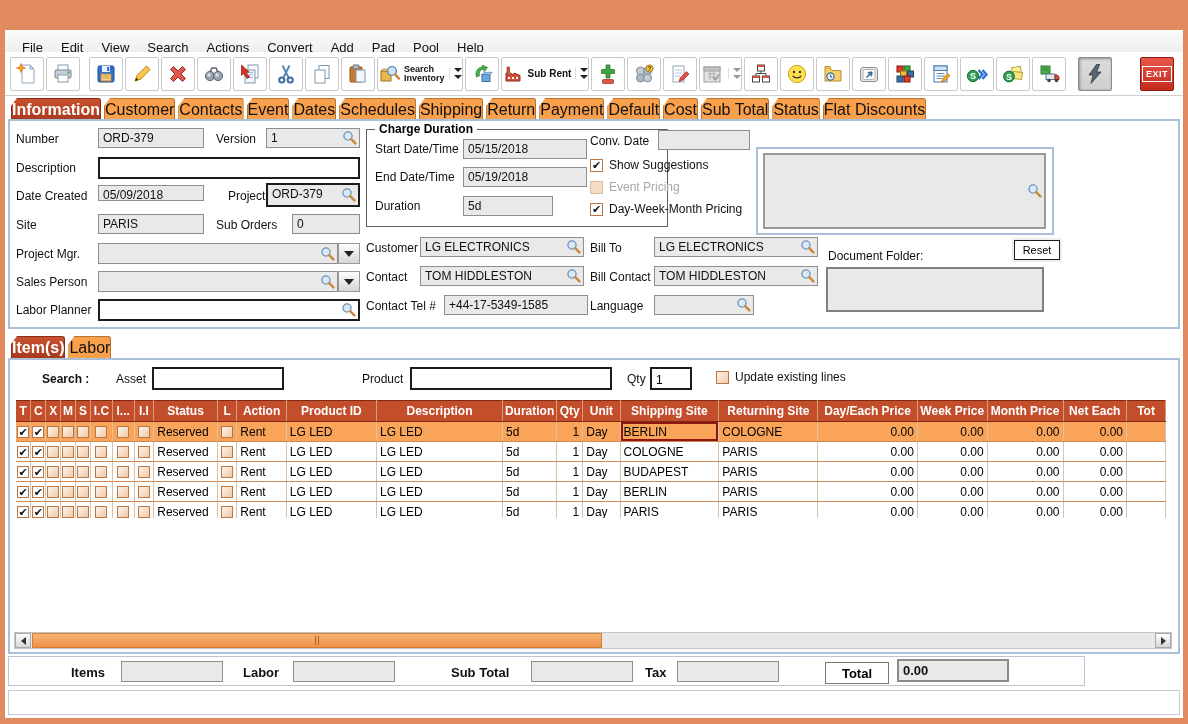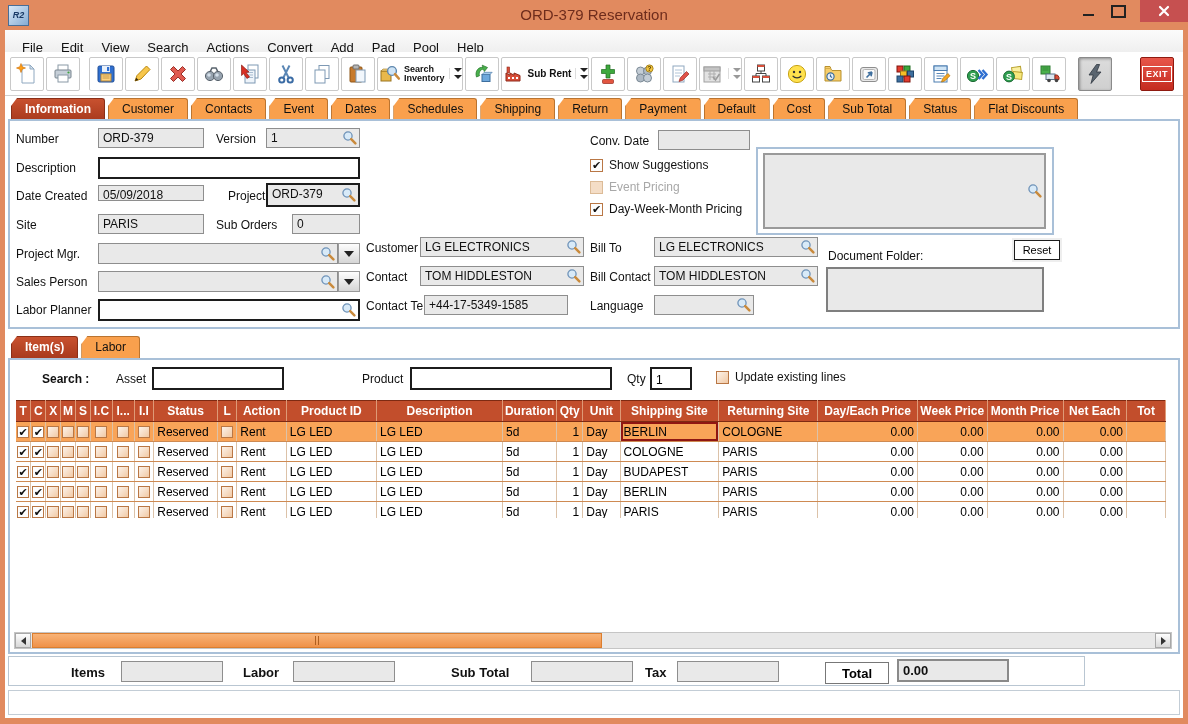--- a/index.html
+++ b/index.html
@@ -27,21 +27,21 @@
   .tbtn .tlabel{font-size:9px;font-weight:bold;color:#111;line-height:9px;margin-left:2px;white-space:pre-line;}
   .tbtn .tlabel1{font-size:10px;font-weight:bold;color:#111;margin-left:2px;}
   .tbtn-arrows{display:flex;flex-direction:column;gap:3px;margin-left:4px;border-left:1px solid #DDD;padding-left:4px;}
   .tbtn-arrows i{width:0;height:0;border-left:4px solid transparent;border-right:4px solid transparent;border-top:4px solid #222;}
   .gap{width:7px;}
   .tbtn.pressed{background:linear-gradient(#DCDCDC,#CFCFCF);border:1px solid #8A8A8A;box-shadow:inset 1px 1px 3px rgba(0,0,0,.35);}
   .tbtn.exit{background:linear-gradient(#E8564A,#C42B1F);border:1px solid #8F1A10;text-align:center;}
   .tbtn.exit span{border:1px solid #fff;color:#fff;font-size:9px;font-weight:bold;padding:2px 3px;letter-spacing:.5px;}
   
   .tabs-row{position:absolute;left:3px;top:66px;right:0;height:24px;display:flex;align-items:flex-end;padding-left:3px;}
-  .tab{height:21px;line-height:21px;padding:0 13px;background:#F9A04D;color:#111;font-size:12px;margin-right:3px;border:1px solid #BA7430;border-bottom:none;border-radius:5px 3px 0 0;clip-path:polygon(6px 0,100% 0,100% 100%,0 100%,0 8px);white-space:nowrap;}
+  .tab{height:21px;line-height:21px;padding:0 0;background:#F9A04D;color:#111;font-size:16px;margin-right:3px;border:1px solid #BA7430;border-bottom:none;border-radius:5px 3px 0 0;clip-path:polygon(6px 0,100% 0,100% 100%,0 100%,0 8px);white-space:nowrap;}
   .tab.active{background:linear-gradient(#C8512F,#A93A1D);color:#fff;font-weight:bold;border-color:#8A2F17;}
   .tab.small{height:20px;line-height:20px;font-size:12px;padding:0 11px;}
   
   .panel{position:absolute;background:#fff;border:2px solid #A9C0D8;box-sizing:border-box;}
   .lbl{position:absolute;font-size:12px;color:#111;white-space:nowrap;}
   .lbl.bold{font-weight:bold;}
   .fld{position:absolute;box-sizing:border-box;background:#E9E9E9;border:1px solid #8E8E8E;font-size:12px;color:#111;padding:2px 3px 0 4px;overflow:hidden;white-space:nowrap;}
   .fld.editable{background:#fff;border:2px solid #1C1C1C;}
   .fld.blackborder{border:2px solid #1C1C1C;}
   .fld input{border:none;background:transparent;width:100%;height:100%;font:12px "Liberation Sans",sans-serif;padding:0;outline:none;}
@@ -79,35 +79,20 @@
   
   .sumpanel{position:absolute;background:#fff;border:1px solid #B9C6D2;box-sizing:border-box;}
   .total-box{position:absolute;box-sizing:border-box;background:#fff;border:1px solid #777;font-size:13px;font-weight:bold;text-align:center;}
   .fld.big{border:2px solid #8A8A8A;font-weight:bold;font-size:13px;}
 </style>
 </head>
 <body>
 
 <div class="win">
 
-  <div class="titlebar">
-    <div class="app-icon">R2</div>
-    <div class="title-text">ORD-379 Reservation</div>
-    <div class="winbtn btn-min">
-        <span></span>
-      </div>
-    <div class="winbtn btn-max">
-        <span></span>
-      </div>
-    <div class="winbtn btn-close">
-      <svg width="12" height="12" viewBox="0 0 12 12">
-          <path d="M2 2l8 8M10 2l-8 8" stroke="#fff" stroke-width="2.2" stroke-linecap="round"></path>
-        </svg>
-    </div>
-  </div>
 
   <div class="client">
 
     <div class="menubar">
         <div class="menu-item u-first">File</div>
         <div class="menu-item">Edit</div>
         <div class="menu-item">View</div>
         <div class="menu-item">Search</div>
         <div class="menu-item">Actions</div>
         <div class="menu-item">Convert</div>
@@ -411,20 +396,29 @@
       <div class="combo-btn" style="left:328px;top:150px;width:22px;height:21px">
           <i></i>
         </div>
 
       <span class="lbl" style="left:6px;top:182px">Labor Planner</span>
       <div class="fld editable has-mag" style="left:88px;top:178px;width:262px;height:22px"><span></span><svg class="mag" width="16" height="16" viewBox="0 0 16 16">
             <circle cx="6" cy="6" r="4.1" fill="#D8EAF8" stroke="#6F93B8" stroke-width="1.3"></circle>
             <path d="M9.2 9.2L13.4 13.4" stroke="#C98A3C" stroke-width="2.5" stroke-linecap="round"></path>
           </svg></div>
 
+      <div class="fieldset" style="left:356px;top:8px;width:302px;height:98px">
+        <span class="legend">Charge Duration</span>
+        <span class="lbl" style="left:8px;top:12px">Start Date/Time</span>
+        <div class="fld" style="left:96px;top:9px;width:124px;height:20px"><span>05/15/2018</span></div>
+        <span class="lbl" style="left:8px;top:40px">End Date/Time</span>
+        <div class="fld" style="left:96px;top:37px;width:124px;height:20px"><span>05/19/2018</span></div>
+        <span class="lbl" style="left:8px;top:69px">Duration</span>
+        <div class="fld" style="left:96px;top:66px;width:90px;height:20px"><span>5d</span></div>
+      </div>
 
       <span class="lbl" style="left:580px;top:13px">Conv. Date</span>
       <div class="fld" style="left:648px;top:9px;width:92px;height:20px"><span></span></div>
       <div>
           <div class="opt" style="left: 580px; top: 37px;">
             <span class="cb checked"></span>
             <span class="txt">Show Suggestions</span>
           </div>
           <div class="opt" style="left: 580px; top: 59px;">
             <span class="cb disabled"></span>
@@ -463,21 +457,21 @@
             <circle cx="6" cy="6" r="4.1" fill="#D8EAF8" stroke="#6F93B8" stroke-width="1.3"></circle>
             <path d="M9.2 9.2L13.4 13.4" stroke="#C98A3C" stroke-width="2.5" stroke-linecap="round"></path>
           </svg></div>
       <span class="lbl" style="left:580px;top:149px">Bill Contact</span>
       <div class="fld has-mag" style="left:644px;top:145px;width:164px;height:20px"><span>TOM HIDDLESTON</span><svg class="mag" width="16" height="16" viewBox="0 0 16 16">
             <circle cx="6" cy="6" r="4.1" fill="#D8EAF8" stroke="#6F93B8" stroke-width="1.3"></circle>
             <path d="M9.2 9.2L13.4 13.4" stroke="#C98A3C" stroke-width="2.5" stroke-linecap="round"></path>
           </svg></div>
 
       <span class="lbl" style="left:356px;top:178px">Contact Tel #</span>
-      <div class="fld" style="left:414px;top:174px;width:144px;height:20px"><span>+44-17-5349-1585</span></div>
+      <div class="fld" style="left:434px;top:174px;width:144px;height:20px"><span>+44-17-5349-1585</span></div>
       <span class="lbl" style="left:580px;top:178px">Language</span>
       <div class="fld has-mag" style="left:644px;top:174px;width:100px;height:20px"><span></span><svg class="mag" width="16" height="16" viewBox="0 0 16 16">
             <circle cx="6" cy="6" r="4.1" fill="#D8EAF8" stroke="#6F93B8" stroke-width="1.3"></circle>
             <path d="M9.2 9.2L13.4 13.4" stroke="#C98A3C" stroke-width="2.5" stroke-linecap="round"></path>
           </svg></div>
     </div>
 
     <div class="tabs-row" style="left:3px;top:305px;height:23px">
         <div class="tab active">Item(s)</div>
         <div class="tab">Labor</div>

